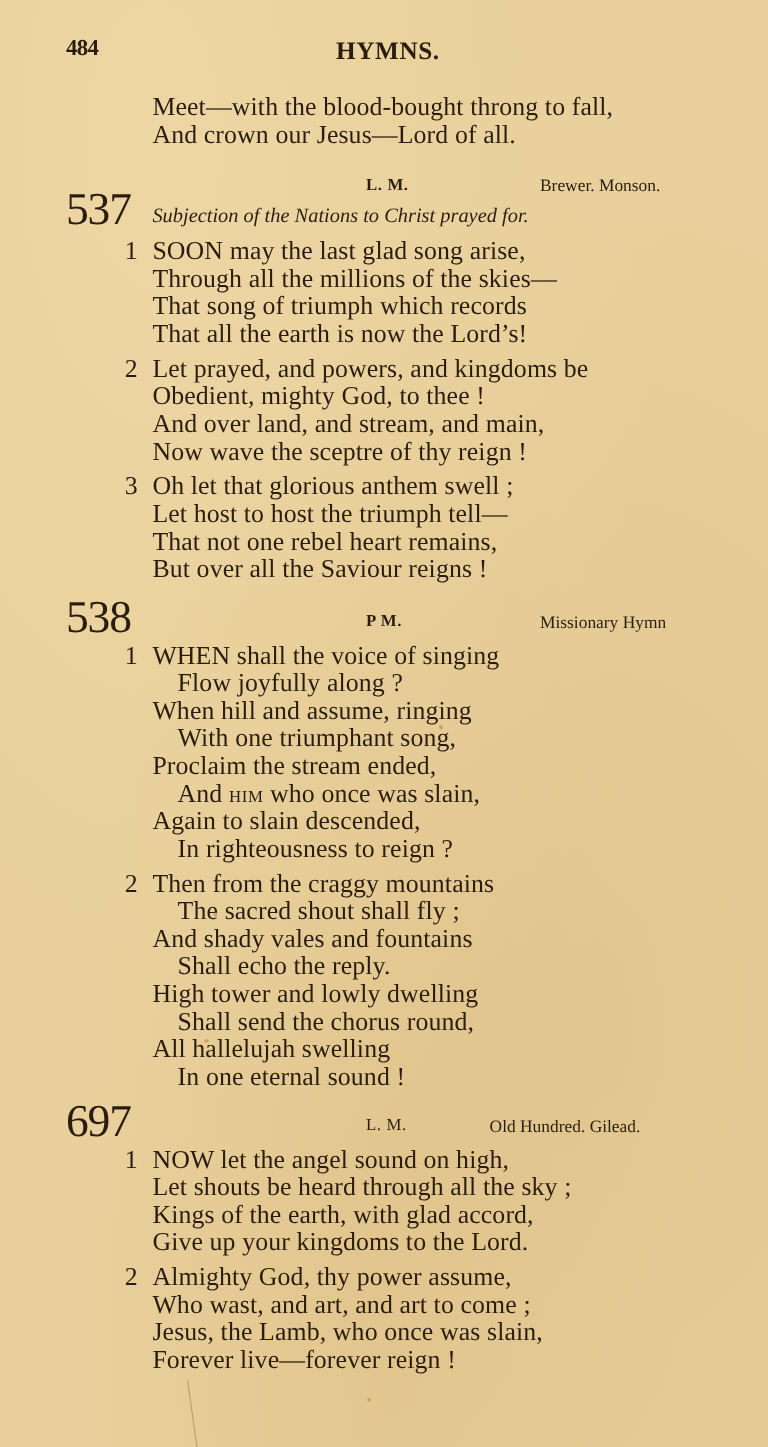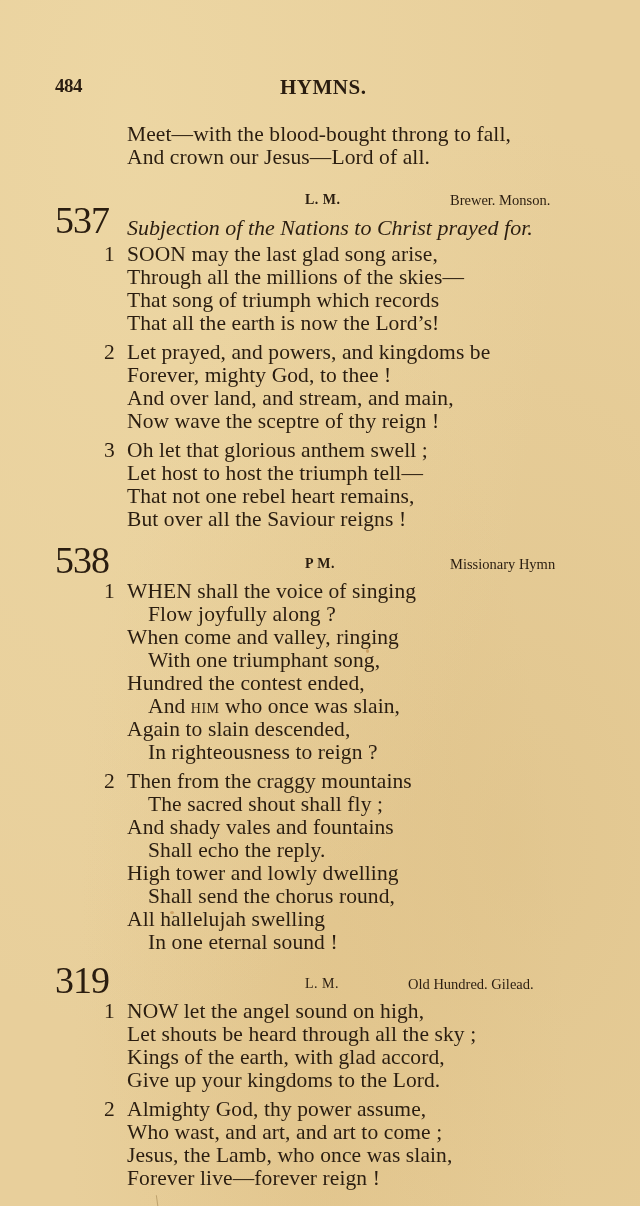--- a/index.html
+++ b/index.html
@@ -15,21 +15,21 @@
         radial-gradient(ellipse at 80% 70%, rgba(214,182,122,0.35), rgba(0,0,0,0) 60%),
         radial-gradient(ellipse at 50% 95%, rgba(222,190,130,0.4), rgba(0,0,0,0) 55%);
       position: relative;
       overflow: hidden;
       font-family: "DejaVu Serif", "Liberation Serif", serif;
       color: #2a1d10;
     }
     .page {
       position: absolute;
       left: 0; top: 0;
-      width: 640px; height: 1028px; margin-top: 45px;
+      width: 640px; height: 1028px;
     }
     .running-head {
       position: absolute;
       top: 30px;
       left: 55px;
       width: 560px;
       height: 30px;
     }
     .page-number {
       position: absolute;
@@ -86,21 +86,21 @@
       font-family: "Liberation Serif", serif;
       font-size: 14.5px;
       font-weight: normal;
       white-space: nowrap;
     }
     .subject {
       position: absolute;
       left: 127px;
       font-family: "Liberation Serif", serif;
       font-style: italic;
-      font-size: 22px;
+      font-size: 17px;
       white-space: nowrap;
     }
     .smallcaps {
       font-variant: small-caps;
       text-transform: lowercase;
       font-size: 0.95em;
       letter-spacing: 0.5px;
     }
     .stain {
       position: absolute;
@@ -142,21 +142,21 @@
       <span class="verse-num" style="top:198px;">1</span>
       <div class="line" style="top:198px;">SOON may the last glad song arise,</div>
       <div class="line" style="top:221px;">Through all the millions of the skies—</div>
       <div class="line" style="top:244px;">That song of triumph which records</div>
       <div class="line" style="top:267px;">That all the earth is now the Lord’s!</div>
     </div>
 
     <div>
       <span class="verse-num" style="top:296px;">2</span>
       <div class="line" style="top:296px;">Let prayed, and powers, and kingdoms be</div>
-      <div class="line" style="top:319px;">Forever, mighty God, to thee !</div>
+      <div class="line" style="top:319px;">Obedient, mighty God, to thee !</div>
       <div class="line" style="top:342px;">And over land, and stream, and main,</div>
       <div class="line" style="top:365px;">Now wave the sceptre of thy reign !</div>
     </div>
 
     <div>
       <span class="verse-num" style="top:394px;">3</span>
       <div class="line" style="top:394px;">Oh let that glorious anthem swell ;</div>
       <div class="line" style="top:417px;">Let host to host the triumph tell—</div>
       <div class="line" style="top:440px;">That not one rebel heart remains,</div>
       <div class="line" style="top:463px;">But over all the Saviour reigns !</div>
@@ -165,43 +165,43 @@
 
   <div>
     <div class="hymn-number" style="top:496px;">538</div>
     <div class="meter" style="top:511px; left:305px;">P  M.</div>
     <div class="tunes" style="top:511px; left:450px;">Missionary Hymn</div>
 
     <div>
       <span class="verse-num" style="top:535px;">1</span>
       <div class="line" style="top:535px;">WHEN shall the voice of singing</div>
       <div class="line indent" style="top:558px;">Flow joyfully along ?</div>
-      <div class="line" style="top:581px;">When come and valley, ringing</div>
+      <div class="line" style="top:581px;">When hill and assume, ringing</div>
       <div class="line indent" style="top:604px;">With one triumphant song,</div>
-      <div class="line" style="top:627px;">Hundred the contest ended,</div>
+      <div class="line" style="top:627px;">Proclaim the stream ended,</div>
       <div class="line indent" style="top:650px;"><span>And</span> <span class="smallcaps">him</span> <span>who once was slain,</span></div>
       <div class="line" style="top:673px;">Again to slain descended,</div>
       <div class="line indent" style="top:696px;">In righteousness to reign ?</div>
     </div>
 
     <div>
       <span class="verse-num" style="top:725px;">2</span>
       <div class="line" style="top:725px;">Then from the craggy mountains</div>
       <div class="line indent" style="top:748px;">The sacred shout shall fly ;</div>
       <div class="line" style="top:771px;">And shady vales and fountains</div>
       <div class="line indent" style="top:794px;">Shall echo the reply.</div>
       <div class="line" style="top:817px;">High tower and lowly dwelling</div>
       <div class="line indent" style="top:840px;">Shall send the chorus round,</div>
       <div class="line" style="top:863px;">All hallelujah swelling</div>
       <div class="line indent" style="top:886px;">In one eternal sound !</div>
     </div>
   </div>
 
   <div>
-    <div class="hymn-number" style="top:916px;">319</div>
+    <div class="hymn-number" style="top:916px;">697</div>
     <div class="meter" style="top:931px; left:305px; font-weight:normal;">L. M.</div>
     <div class="tunes" style="top:931px; left:408px; font-weight:normal;">Old Hundred.   Gilead.</div>
 
     <div>
       <span class="verse-num" style="top:955px;">1</span>
       <div class="line" style="top:955px;">NOW let the angel sound on high,</div>
       <div class="line" style="top:978px;">Let shouts be heard through all the sky ;</div>
       <div class="line" style="top:1001px;">Kings of the earth, with glad accord,</div>
       <div class="line" style="top:1024px;text-align:center;">Give up your kingdoms to the Lord.</div>
     </div>

